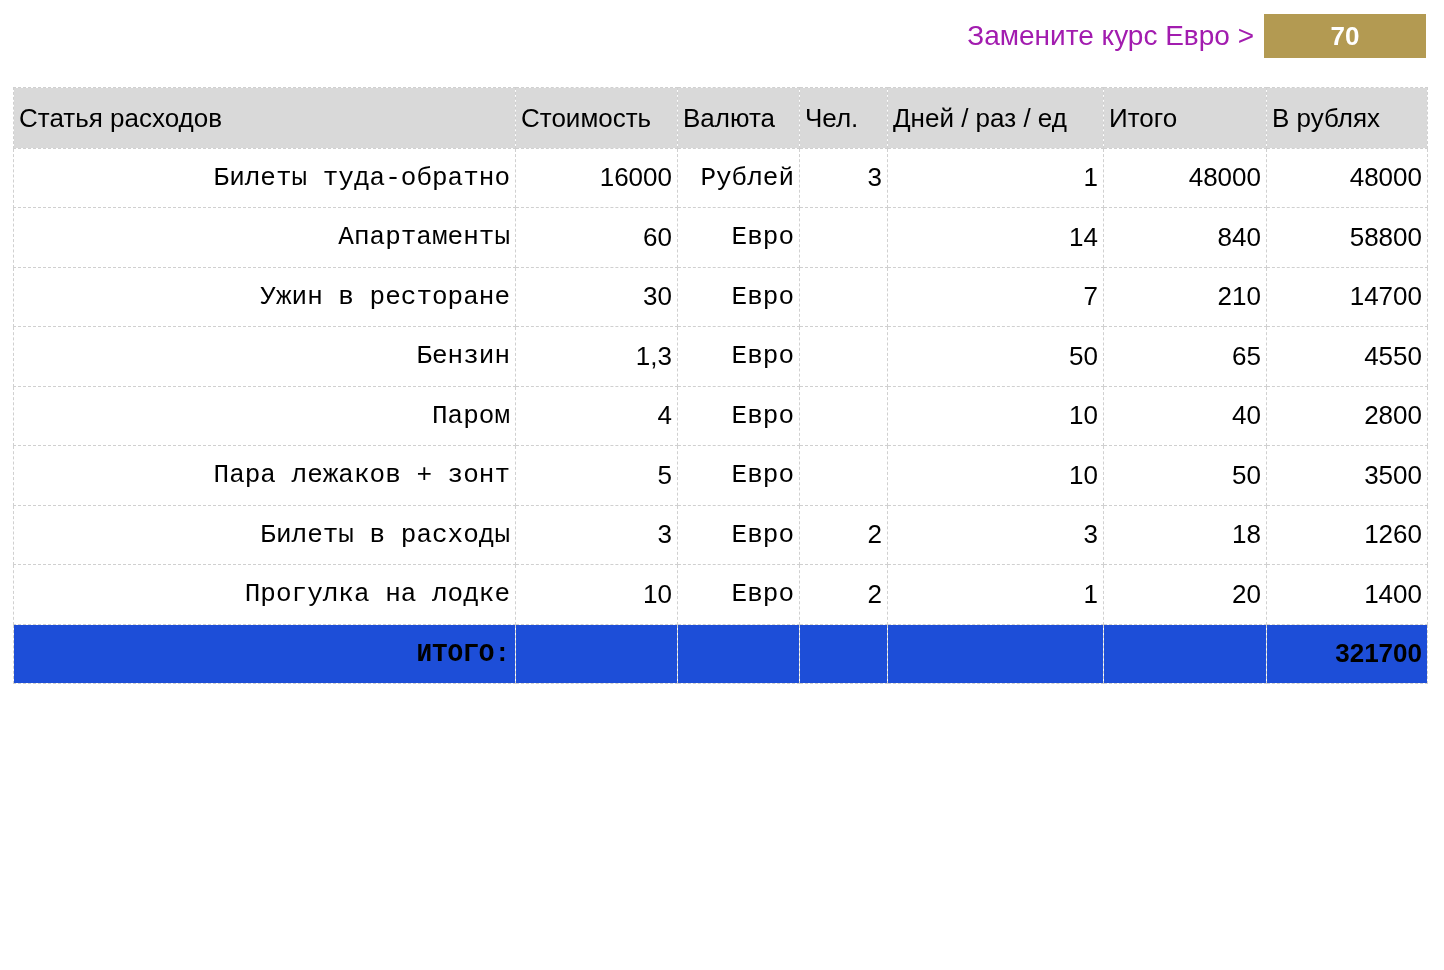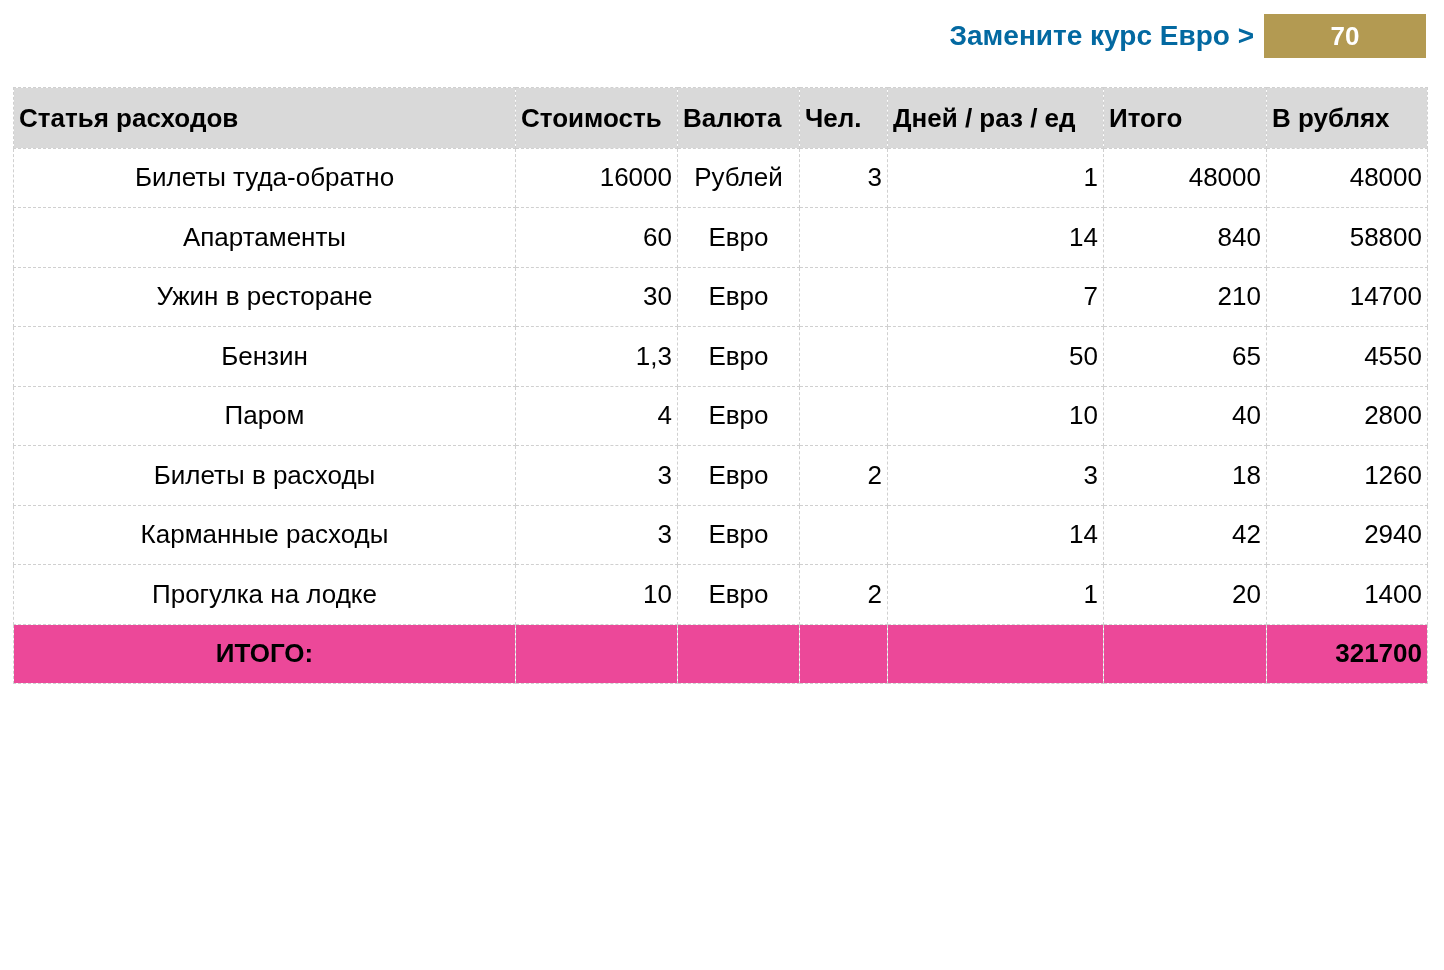--- a/index.html
+++ b/index.html
@@ -1,28 +1,28 @@
 <!DOCTYPE html>
 <html><head>
   <meta charset="utf-8">
   <style>
     html, body { margin: 0; padding: 0; background: #ffffff; }
     body { width: 1444px; height: 970px; position: relative; overflow: hidden;
       font-family: "Liberation Sans", "DejaVu Sans", sans-serif; color: #000; }
     .rate-bar { position: absolute; top: 8px; right: 18px; height: 56px; display: flex; align-items: center; }
-    .rate-label { color: #0369a1; font-weight: bold; font-size: 28px; margin-right: 10px; }
+    .rate-label { color: #a21caf; font-weight: normal; font-size: 28px; margin-right: 10px; }
     .rate-value { width: 162px; height: 44px; background: #b39a52; color: #fff; font-weight: bold;
       font-size: 26px; display: flex; align-items: center; justify-content: center; }
     table.budget { position: absolute; left: 13px; top: 87px; border-collapse: collapse; table-layout: fixed; }
     table.budget td, table.budget th { border: 1.5px dashed #d0d0d0; height: 58.5px; padding: 0 5px;
       font-size: 26px; white-space: nowrap; overflow: hidden; }
-    table.budget th { background: #d9d9d9; font-weight: bold; text-align: left; padding-top: 1px; }
-    table.budget tr.total td { background: #ec4899; font-weight: bold; margin-left: 40px; }
+    table.budget th { background: #d9d9d9; font-weight: normal; text-align: left; padding-top: 1px; }
+    table.budget tr.total td { background: #1d4ed8; font-weight: bold; margin-left: 40px; }
     .num { text-align: right; }
-    .txt { text-align: center; }
+    .txt { text-align: right; font-family: Liberation Mono, monospace; }
   </style>
 </head>
 <body>
 
 <div class="rate-bar">
   <span class="rate-label">Замените курс Евро &gt;</span>
   <div class="rate-value">70</div>
 </div>
 
 <table class="budget">
@@ -86,36 +86,36 @@
       <tr>
         <td class="txt">Паром</td>
         <td class="num">4</td>
         <td class="txt">Евро</td>
         <td class="num"></td>
         <td class="num">10</td>
         <td class="num">40</td>
         <td class="num">2800</td>
       </tr>
       <tr>
+        <td class="txt">Пара лежаков + зонт</td>
+        <td class="num">5</td>
+        <td class="txt">Евро</td>
+        <td class="num"></td>
+        <td class="num">10</td>
+        <td class="num">50</td>
+        <td class="num">3500</td>
+      </tr>
+      <tr>
         <td class="txt">Билеты в расходы</td>
         <td class="num">3</td>
         <td class="txt">Евро</td>
         <td class="num">2</td>
         <td class="num">3</td>
         <td class="num">18</td>
         <td class="num">1260</td>
-      </tr>
-      <tr>
-        <td class="txt">Карманные расходы</td>
-        <td class="num">3</td>
-        <td class="txt">Евро</td>
-        <td class="num"></td>
-        <td class="num">14</td>
-        <td class="num">42</td>
-        <td class="num">2940</td>
       </tr>
       <tr>
         <td class="txt">Прогулка на лодке</td>
         <td class="num">10</td>
         <td class="txt">Евро</td>
         <td class="num">2</td>
         <td class="num">1</td>
         <td class="num">20</td>
         <td class="num">1400</td>
       </tr>

